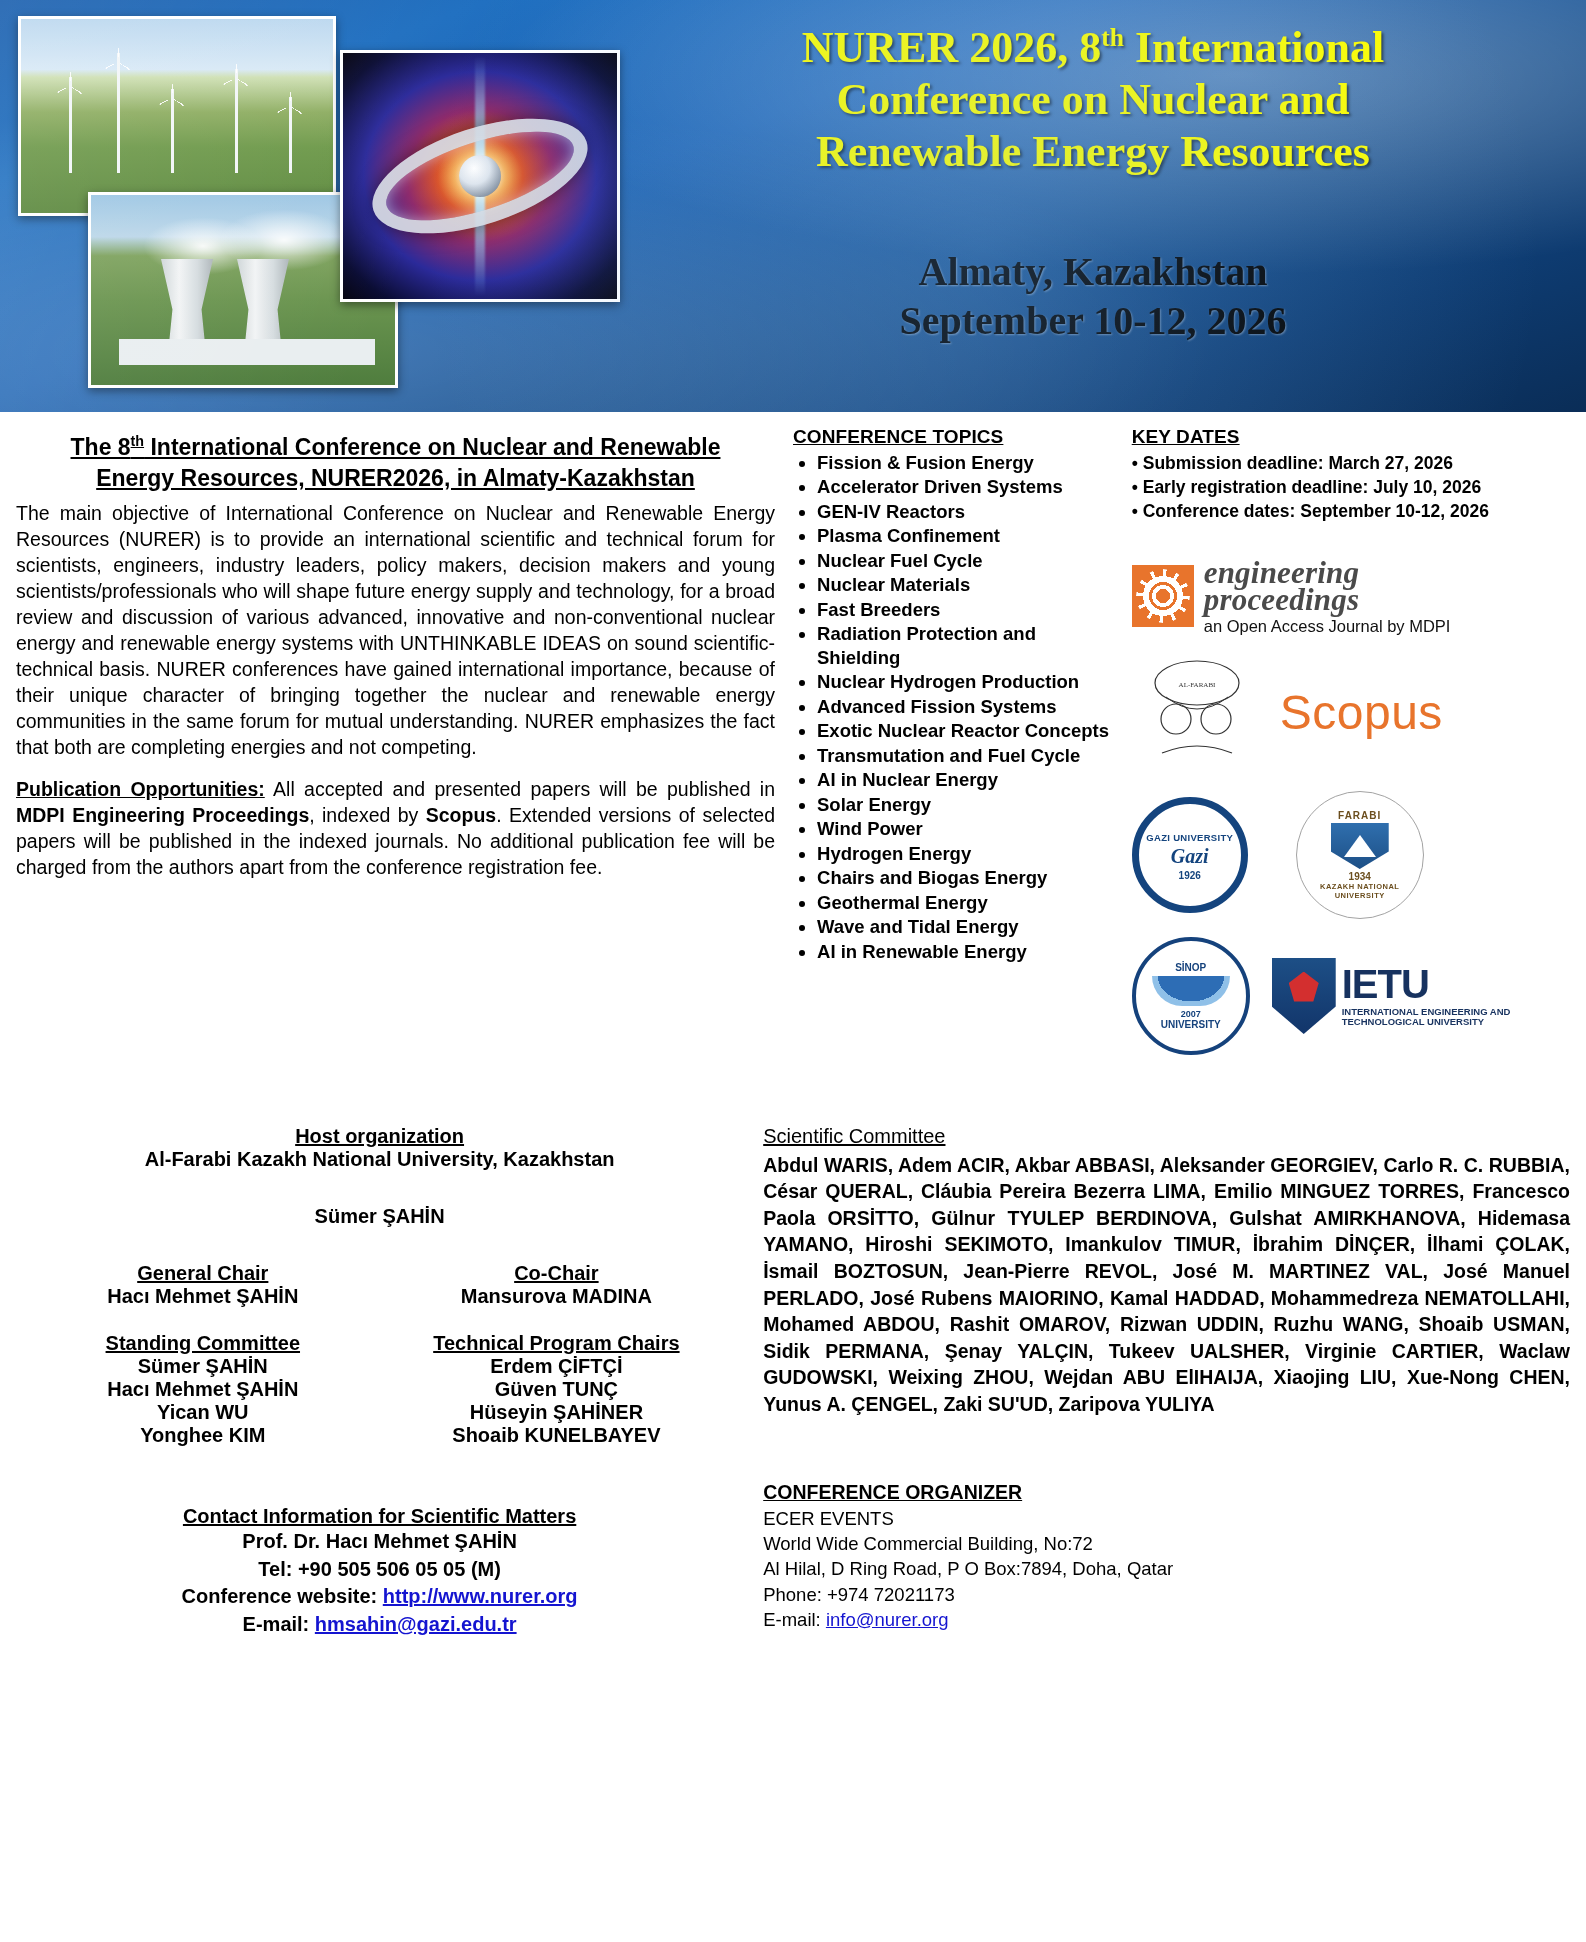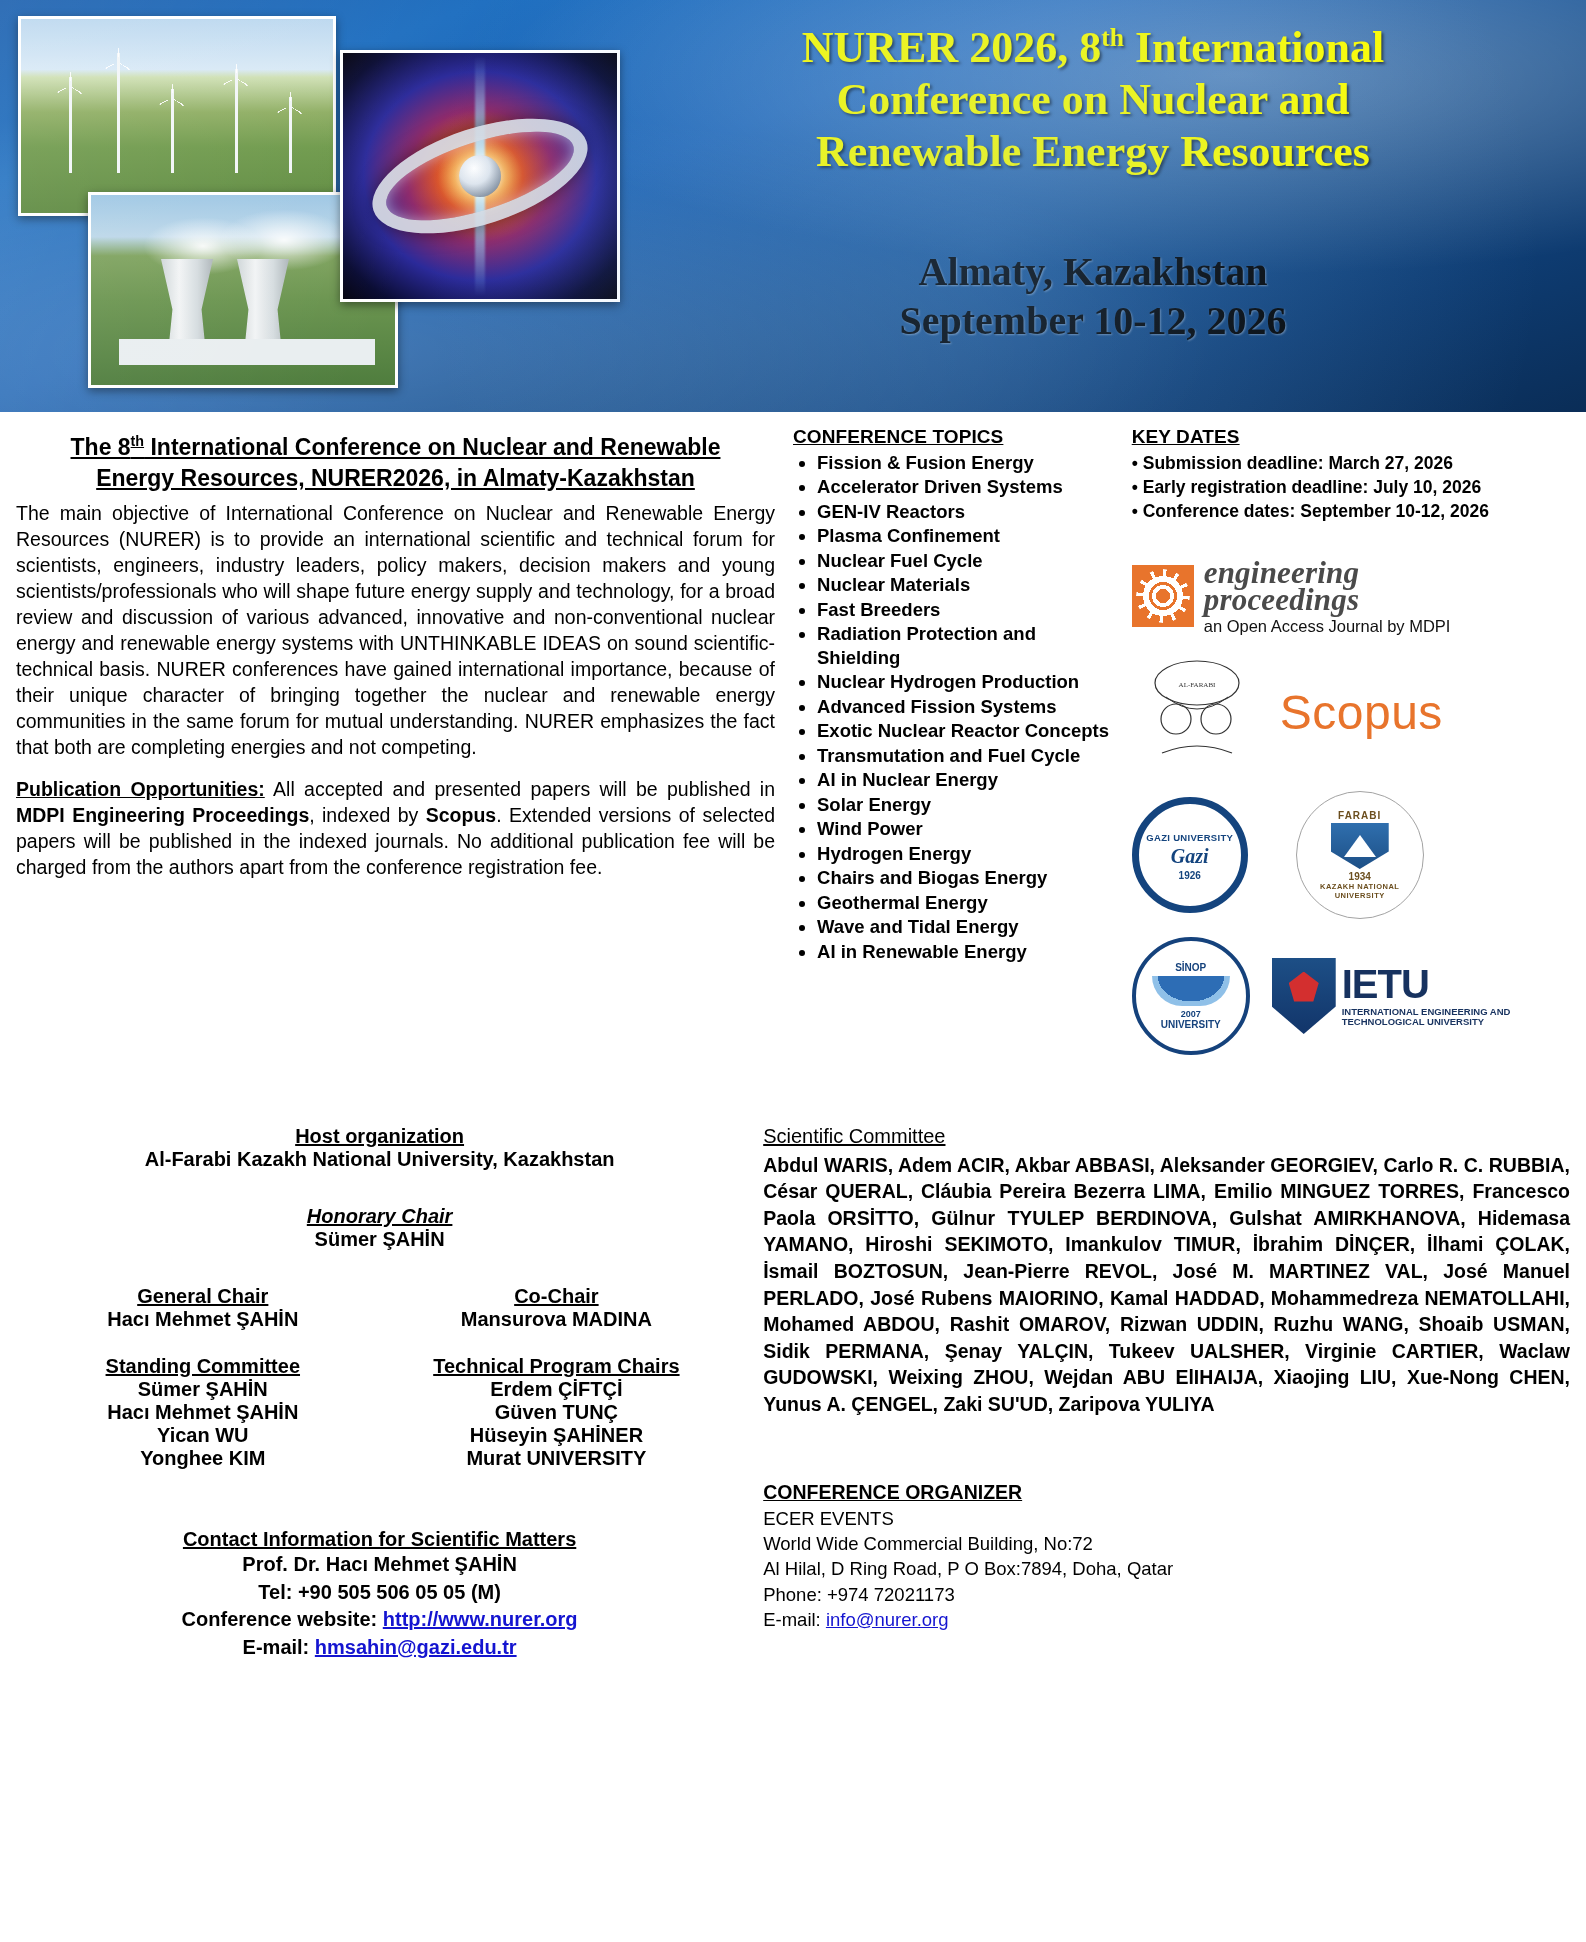--- a/index.html
+++ b/index.html
@@ -482,21 +482,20 @@
   <div class="lower">
     <div class="lower-left">
       <div class="c-center">
         <div class="c-head">Host organization</div>
         <div class="c-name">Al-Farabi Kazakh National University, Kazakhstan</div>
       </div>
 
       <div class="gap-34"></div>
 
       <div class="c-center">
-        <div class="c-head-italic">Honorary Chair</div>
         <div class="c-name">Sümer ŞAHİN</div>
       </div>
 
       <div class="gap-34"></div>
 
       <div class="two-col">
         <div>
           <div class="c-head">General Chair</div>
           <div class="c-name">Hacı Mehmet ŞAHİN</div>
         </div>
@@ -514,21 +513,21 @@
           <div class="c-name">Sümer ŞAHİN</div>
           <div class="c-name">Hacı  Mehmet ŞAHİN</div>
           <div class="c-name">Yican WU</div>
           <div class="c-name">Yonghee KIM</div>
         </div>
         <div>
           <div class="c-head">Technical Program Chairs</div>
           <div class="c-name">Erdem ÇİFTÇİ</div>
           <div class="c-name">Güven TUNÇ</div>
           <div class="c-name">Hüseyin ŞAHİNER</div>
-          <div class="c-name">Murat UNIVERSITY</div>
+          <div class="c-name">Shoaib KUNELBAYEV</div>
         </div>
       </div>
 
       <div class="contact-block">
         <div class="contact-head">Contact Information for Scientific Matters</div>
         <div class="contact-line">Prof. Dr. Hacı Mehmet ŞAHİN</div>
         <div class="contact-line">Tel: +90 505 506 05 05 (M)</div>
         <div class="contact-line">
           <span>Conference website: </span><a class="link-u" href="#"> http://www.nurer.org</a>
         </div>

